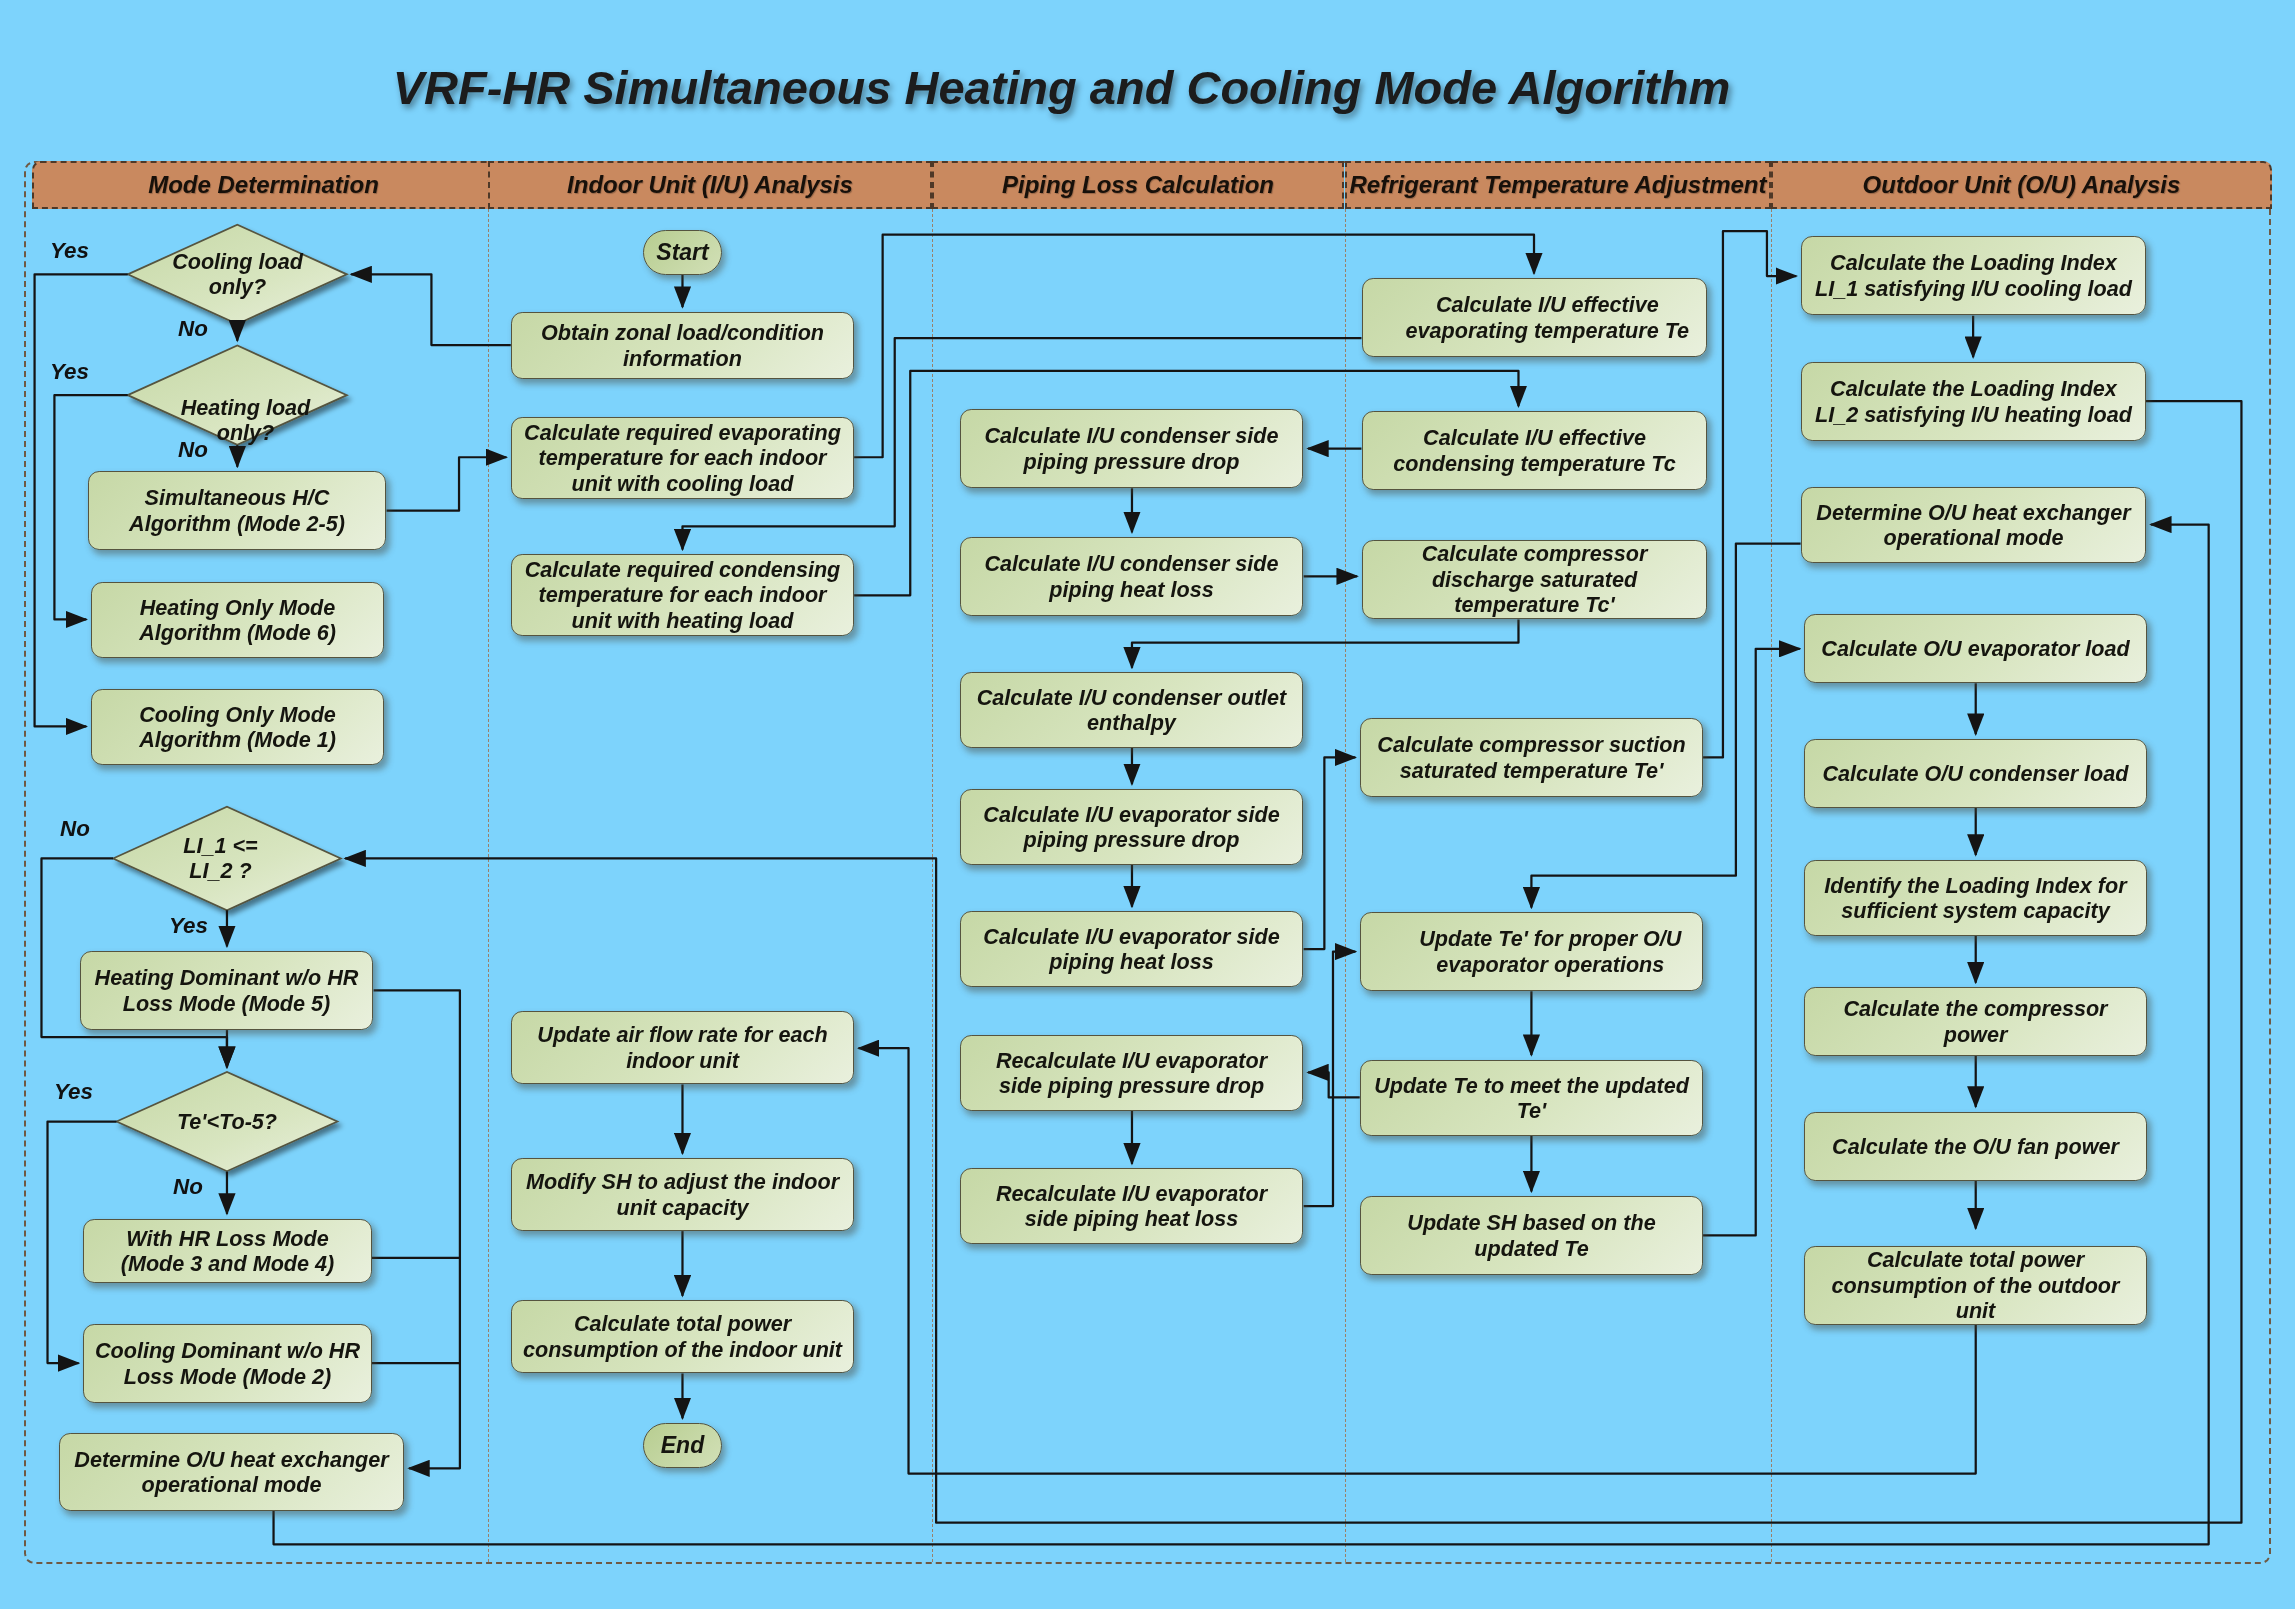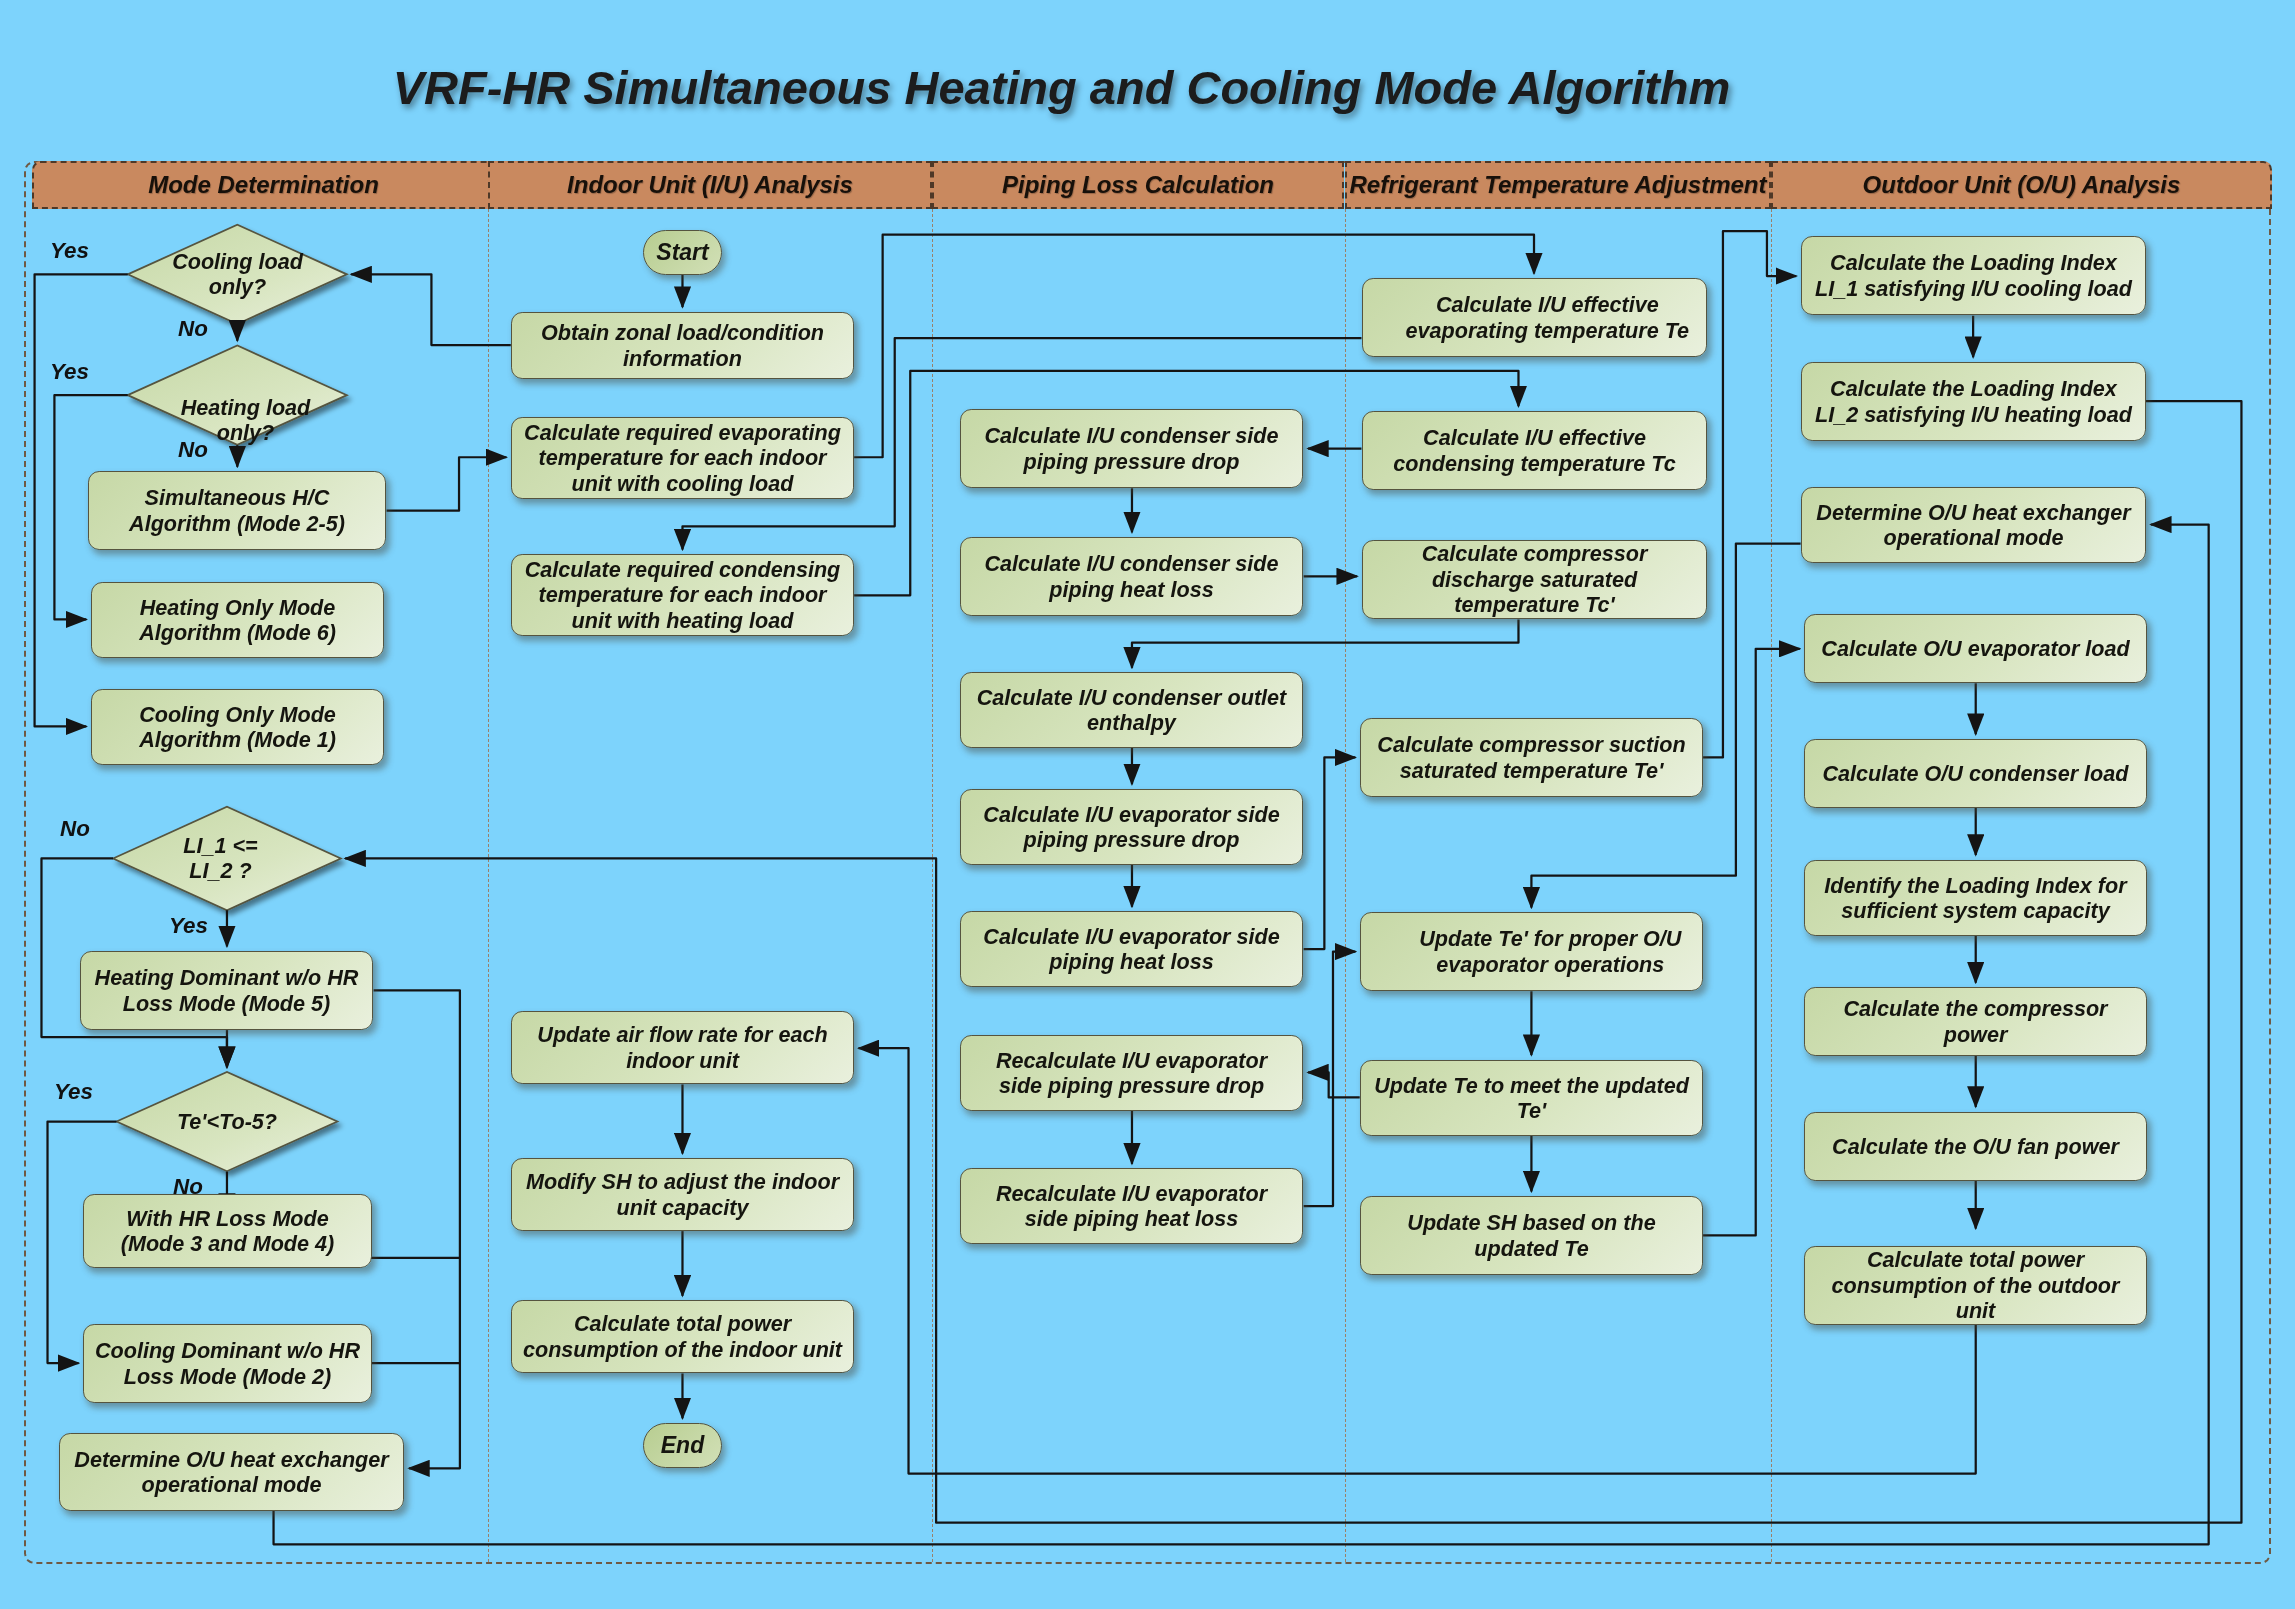--- a/index.html
+++ b/index.html
@@ -125,21 +125,21 @@
   <div class="lbl" style="left:178px;top:437px;">No</div>
   <div class="lbl" style="left:60px;top:816px;">No</div>
   <div class="lbl" style="left:169px;top:913px;">Yes</div>
   <div class="lbl" style="left:54px;top:1079px;">Yes</div>
   <div class="lbl" style="left:173px;top:1174px;">No</div>
 
   <div class="node" style="left:88px;top:471px;width:298px;height:79px;">Simultaneous H/C Algorithm (Mode 2-5)</div>
   <div class="node" style="left:91px;top:582px;width:293px;height:76px;">Heating Only Mode Algorithm (Mode 6)</div>
   <div class="node" style="left:91px;top:689px;width:293px;height:76px;">Cooling Only Mode Algorithm (Mode 1)</div>
   <div class="node" style="left:80px;top:951px;width:293px;height:79px;">Heating Dominant w/o HR Loss Mode (Mode 5)</div>
-  <div class="node" style="left:83px;top:1194px;width:289px;height:74px;">With HR Loss Mode (Mode 3 and Mode 4)</div>
+  <div class="node" style="left:83px;top:1219px;width:289px;height:64px;">With HR Loss Mode (Mode 3 and Mode 4)</div>
   <div class="node" style="left:83px;top:1324px;width:289px;height:79px;">Cooling Dominant w/o HR Loss Mode (Mode 2)</div>
   <div class="node" style="left:59px;top:1433px;width:345px;height:78px;">Determine O/U heat exchanger operational mode</div>
 
   <div class="node pill" style="left:643px;top:230px;width:79px;height:45px;">Start</div>
   <div class="node" style="left:511px;top:312px;width:343px;height:67px;">Obtain zonal load/condition information</div>
   <div class="node" style="left:511px;top:417px;width:343px;height:82px;">Calculate required evaporating temperature for each indoor unit with cooling load</div>
   <div class="node" style="left:511px;top:554px;width:343px;height:82px;">Calculate required condensing temperature for each indoor unit with heating load</div>
   <div class="node" style="left:511px;top:1011px;width:343px;height:73px;">Update air flow rate for each indoor unit</div>
   <div class="node" style="left:511px;top:1158px;width:343px;height:73px;">Modify SH to adjust the indoor unit capacity</div>
   <div class="node" style="left:511px;top:1300px;width:343px;height:73px;">Calculate total power consumption of the indoor unit</div>

